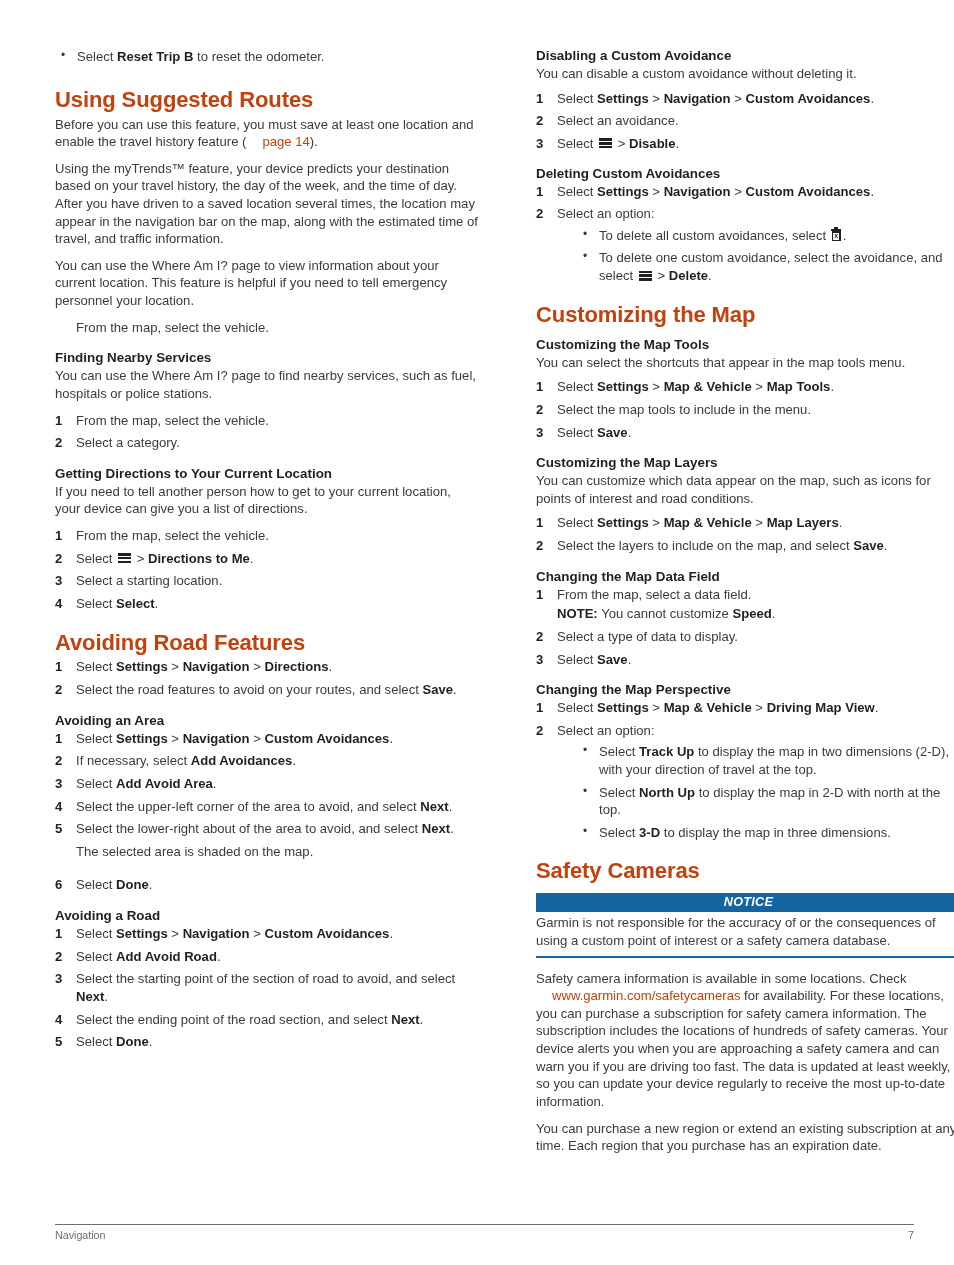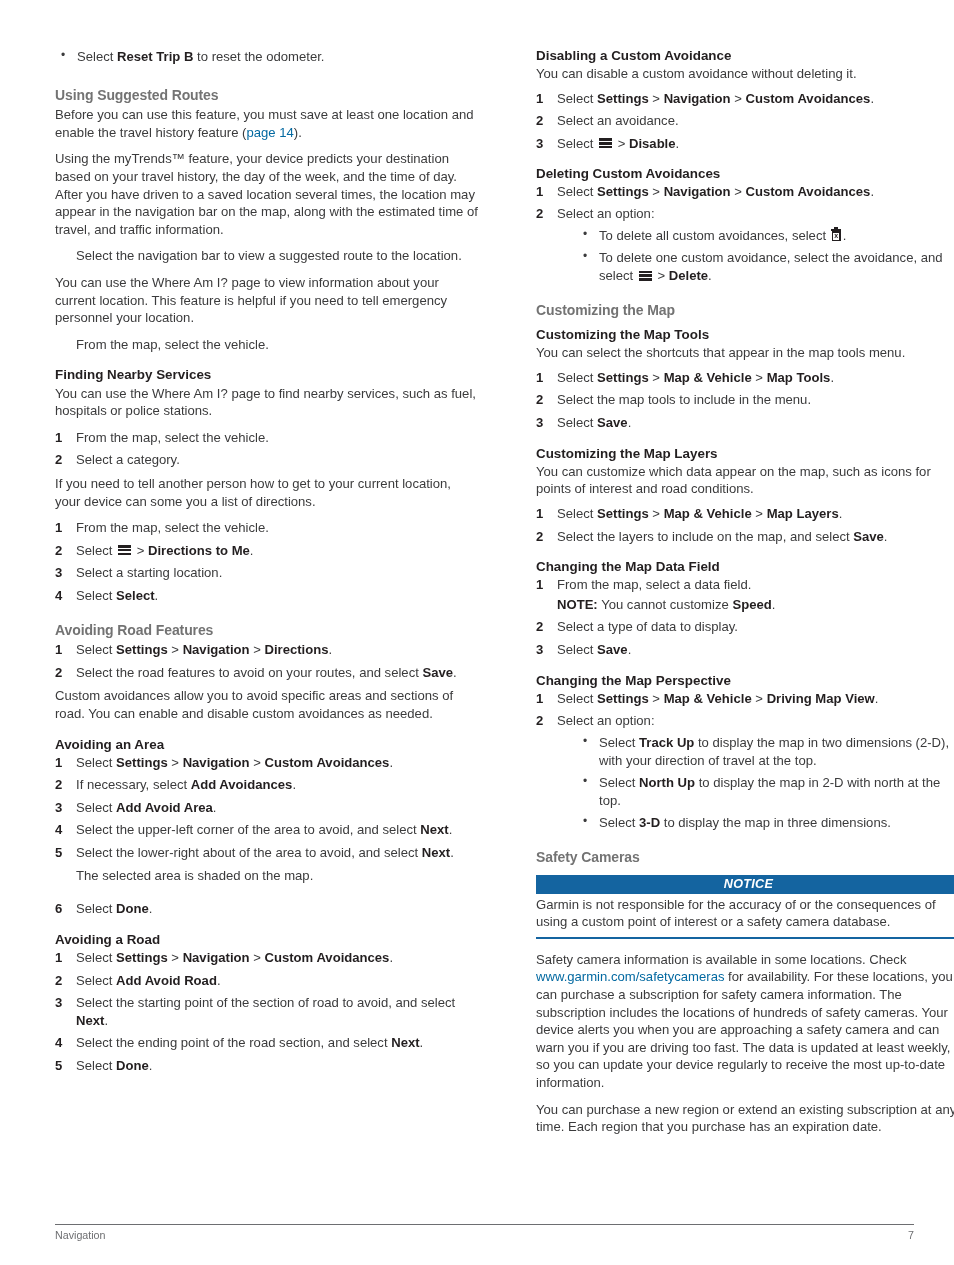--- a/index.html
+++ b/index.html
@@ -28,22 +28,22 @@
     align-items: flex-start;
   }
   .col {
     width: 425px;
     flex: 0 0 425px;
   }
   .col-left { padding-left: 25px; }
   .col-right { padding-left: 24px; }
 
   h1.h-blue {
-    color: #737373;
-    font-size: 14px;
+    color: #c2410c;
+    font-size: 22px;
     font-weight: bold;
     margin: 17px 0 3px 0;
     line-height: 1.18;
     letter-spacing: -0.1px;
   }
   h1.h-blue.first { margin-top: 21px; }
 
   h2.h-black {
     color: #231f20;
     font-size: 13.4px;
@@ -122,22 +122,23 @@
     padding-left: 21px;
     font-size: 13.1px;
     line-height: 1.345;
     color: #3b3b3c;
     margin: 5px 0 5px 0;
   }
 
   b, strong { color: #231f20; font-weight: bold; }
 
   a.link {
-    color: #0369a1;
+    color: #c2410c;
     text-decoration: none;
+    margin-left: 16px;
   }
 
   
   .icon-menu {
     display: inline-block;
     width: 13px;
     height: 11px;
     vertical-align: -1px;
     position: relative;
     margin: 0 2px;
@@ -243,47 +244,46 @@
 
     <div class="col col-left">
 
       <ul class="bullets" style="margin-top:0;">
         <li><span>Select </span><b>Reset Trip B</b><span> to reset the odometer.</span></li>
       </ul>
 
       <h1 class="h-blue first">Using Suggested Routes</h1>
       <p class="body"><span>Before you can use this feature, you must save at least one location and enable the travel history feature (</span><a class="link" href="#">page 14</a><span>).</span></p>
       <p class="body">Using the myTrends™ feature, your device predicts your destination based on your travel history, the day of the week, and the time of day. After you have driven to a saved location several times, the location may appear in the navigation bar on the map, along with the estimated time of travel, and traffic information.</p>
-      <p class="indent">Select the navigation bar to view a suggested route to the location.</p>
 
       <p class="body">You can use the Where Am I? page to view information about your current location. This feature is helpful if you need to tell emergency personnel your location.</p>
       <p class="indent">From the map, select the vehicle.</p>
 
       <h2 class="h-black">Finding Nearby Services</h2>
       <p class="body">You can use the Where Am I? page to find nearby services, such as fuel, hospitals or police stations.</p>
       <ol class="steps">
         <li>From the map, select the vehicle.</li>
         <li>Select a category.</li>
       </ol>
 
-      <p class="body">If you need to tell another person how to get to your current location, your device can some you a list of directions.</p>
+      <h2 class="h-black">Getting Directions to Your Current Location</h2>
+      <p class="body">If you need to tell another person how to get to your current location, your device can give you a list of directions.</p>
       <ol class="steps">
         <li>From the map, select the vehicle.</li>
         <li><span>Select </span><span class="icon-menu"><i></i><i></i><i></i></span><span> &gt; </span><b>Directions to Me</b><span>.</span></li>
         <li>Select a starting location.</li>
         <li><span>Select </span><b>Select</b><span>.</span></li>
       </ol>
 
       <h1 class="h-blue">Avoiding Road Features</h1>
       <ol class="steps">
         <li><span>Select </span><b>Settings</b><span> &gt; </span><b>Navigation</b><span> &gt; </span><b>Directions</b><span>.</span></li>
         <li><span>Select the road features to avoid on your routes, and select </span><b>Save</b><span>.</span></li>
       </ol>
 
-      <p class="body">Custom avoidances allow you to avoid specific areas and sections of road. You can enable and disable custom avoidances as needed.</p>
 
       <h2 class="h-black">Avoiding an Area</h2>
       <ol class="steps">
         <li><span>Select </span><b>Settings</b><span> &gt; </span><b>Navigation</b><span> &gt; </span><b>Custom Avoidances</b><span>.</span></li>
         <li><span>If necessary, select </span><b>Add Avoidances</b><span>.</span></li>
         <li><span>Select </span><b>Add Avoid Area</b><span>.</span></li>
         <li><span>Select the upper-left corner of the area to avoid, and select </span><b>Next</b><span>.</span></li>
         <li><span>Select the lower-right about of the area to avoid, and select </span><b>Next</b><span>.</span>
           <div class="sub-note" style="padding-left:0;margin-bottom:16px;">The selected area is shaded on the map.</div>
         </li>

